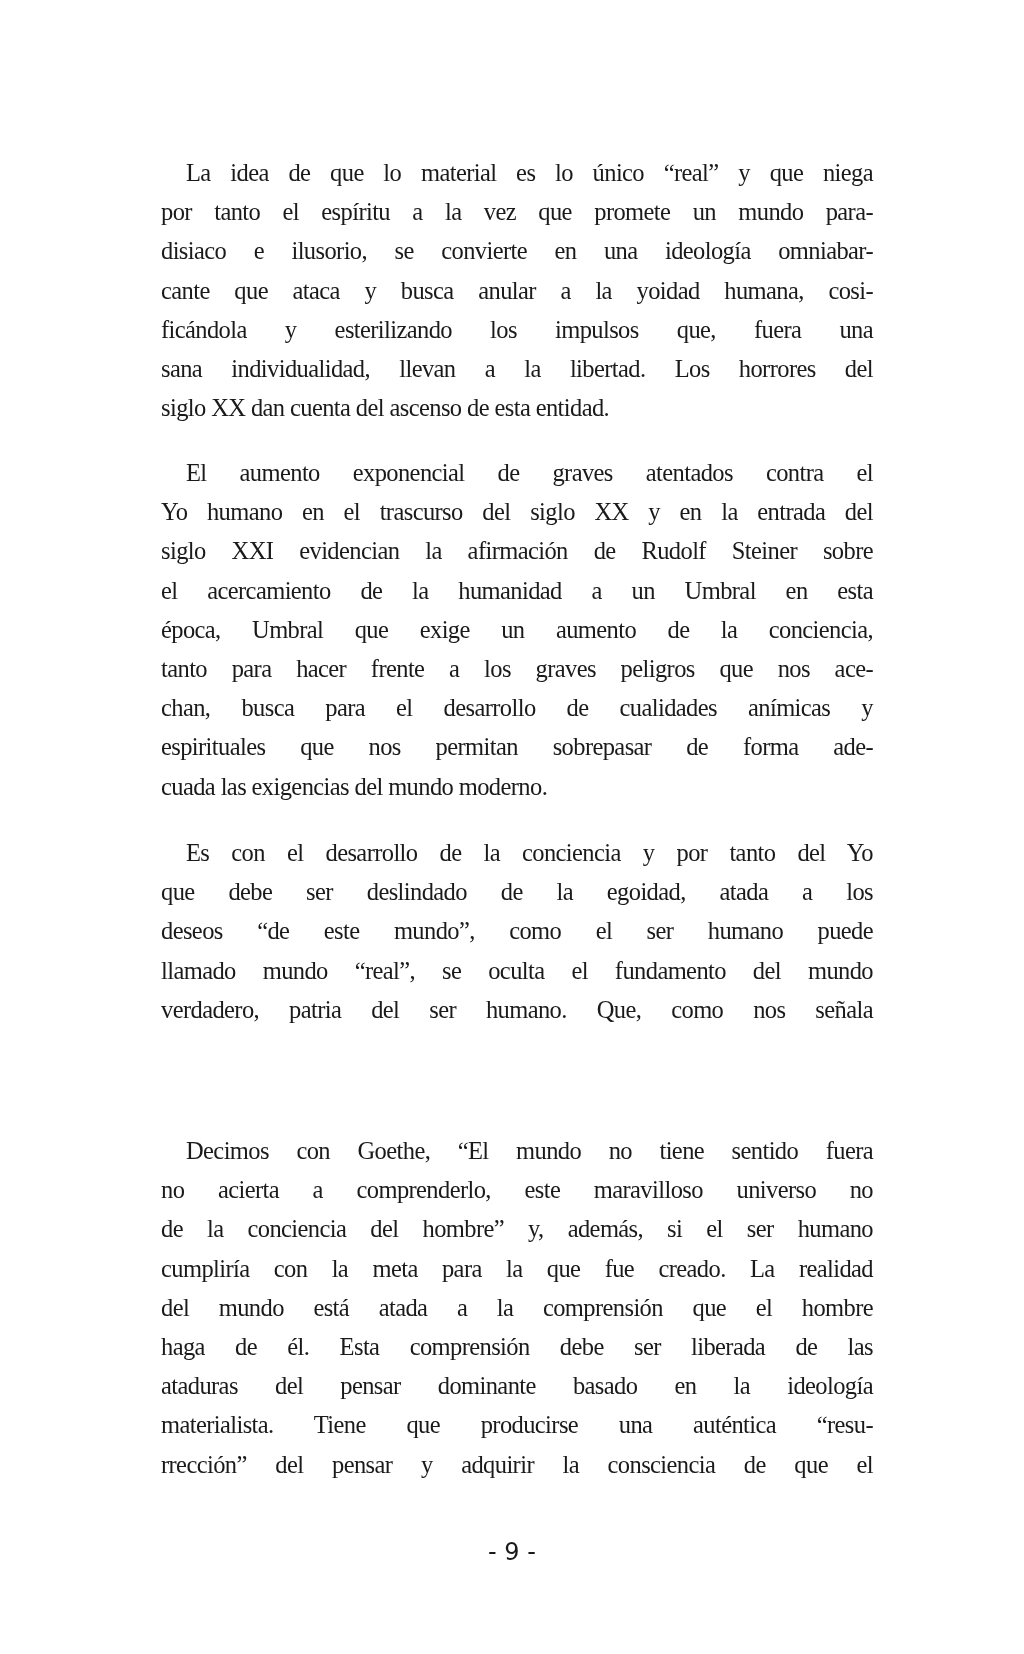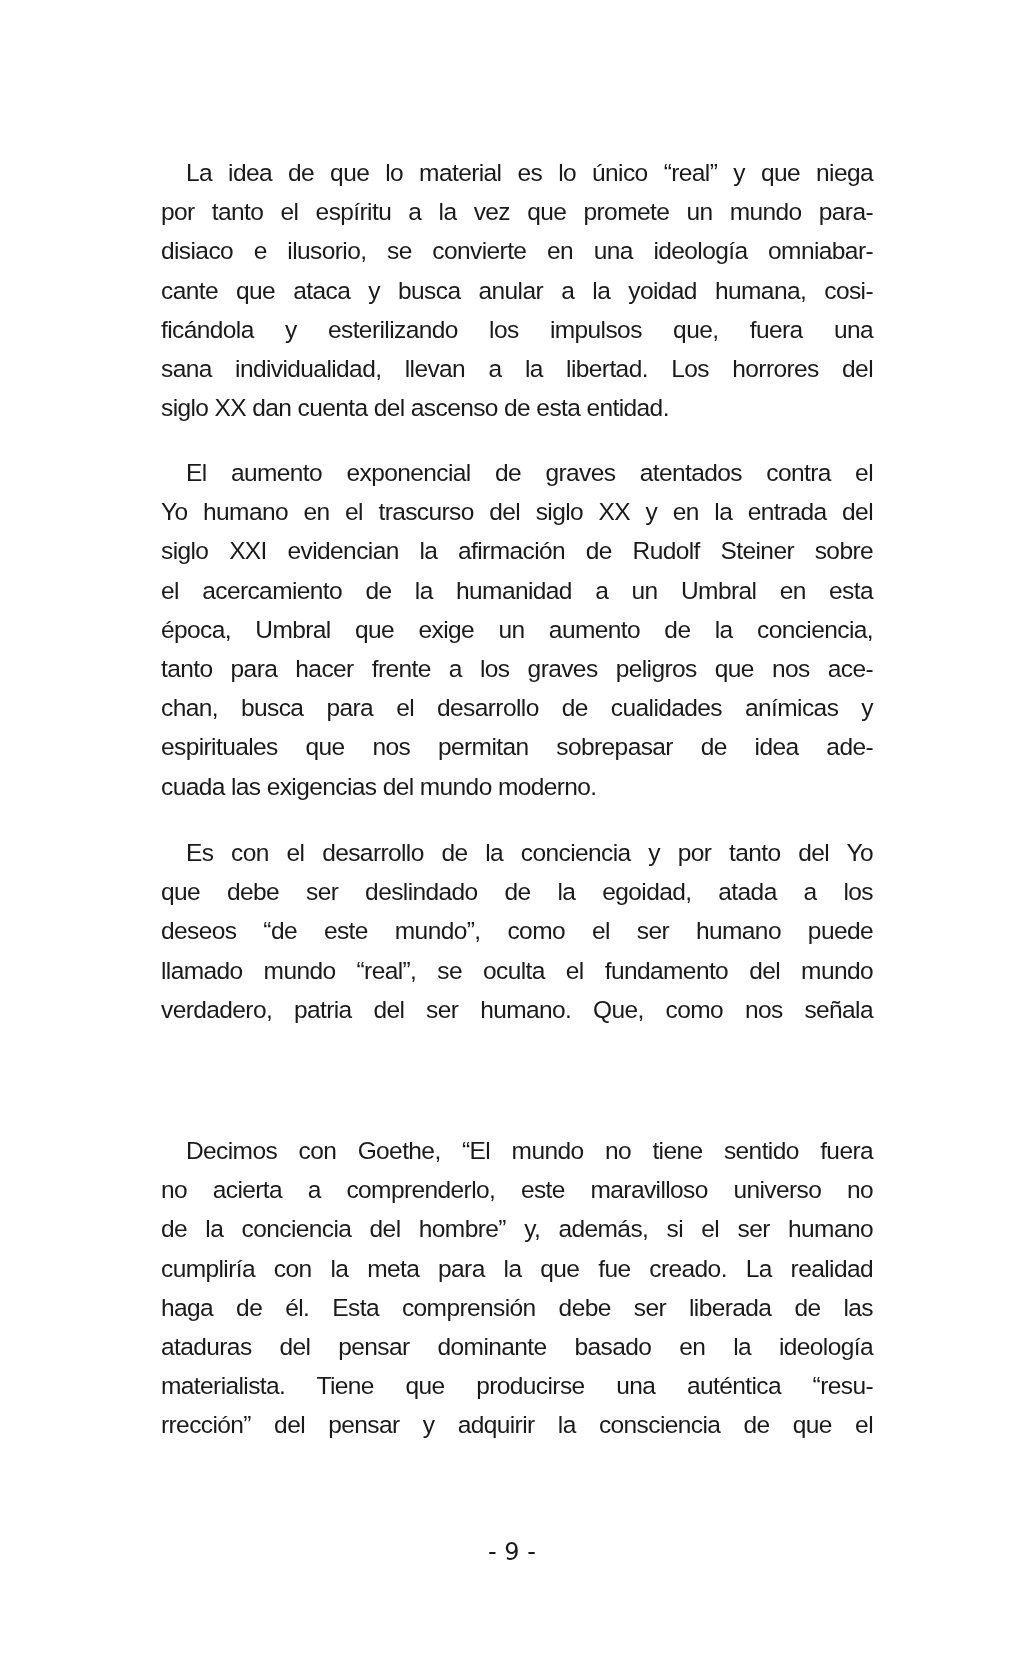--- a/index.html
+++ b/index.html
@@ -1,20 +1,20 @@
 <!DOCTYPE html>
 <html><head>
 <meta charset="utf-8">
 <style>
   html, body { margin: 0; padding: 0; background: #ffffff; }
   body { width: 1024px; height: 1654px; position: relative; overflow: hidden; }
   .page { position: absolute; left: 0; top: 0; width: 1024px; height: 1654px; background: #ffffff; }
   .text-block {
     position: absolute; left: 161px; width: 712px;
-    font-family: Liberation Sans, sans-serif;
+    font-family: Liberation Serif, serif;
     font-size: 24.5px; color: #1a1a1a;
     letter-spacing: -0.6px;
   }
   .line { display: block; height: 39.2px; line-height: 39.2px; white-space: nowrap; }
   .line.justify { text-align: justify; text-align-last: justify; }
   .line.first { padding-left: 25px; }
   .p1 { position: absolute; top: 153px; }
   .p2 { position: absolute; top: 453px; }
   .p3 { position: absolute; top: 833px; }
   .p4 { position: absolute; top: 1131px; }
@@ -39,37 +39,38 @@
   </div>
 
   <div class="text-block p2">
     <span class="line justify first">El aumento exponencial de graves atentados contra el</span>
     <span class="line justify">Yo humano en el trascurso del siglo XX y en la entrada del</span>
     <span class="line justify">siglo XXI evidencian la afirmación de Rudolf Steiner sobre</span>
     <span class="line justify">el acercamiento de la humanidad a un Umbral en esta</span>
     <span class="line justify">época, Umbral que exige un aumento de la conciencia,</span>
     <span class="line justify">tanto para hacer frente a los graves peligros que nos ace-</span>
     <span class="line justify">chan, busca para el desarrollo de cualidades anímicas y</span>
-    <span class="line justify">espirituales que nos permitan sobrepasar de idea ade-</span>
+    <span class="line justify">espirituales que nos permitan sobrepasar de forma ade-</span>
     <span class="line">cuada las exigencias del mundo moderno.</span>
   </div>
 
   <div class="text-block p3">
     <span class="line justify first">Es con el desarrollo de la conciencia y por tanto del Yo</span>
     <span class="line justify">que debe ser deslindado de la egoidad, atada a los</span>
     <span class="line justify">deseos “de este mundo”, como el ser humano puede</span>
     <span class="line justify">llamado mundo “real”, se oculta el fundamento del mundo</span>
     <span class="line justify">verdadero, patria del ser humano. Que, como nos señala</span>
   </div>
 
   <div class="text-block p4">
     <span class="line justify first">Decimos con Goethe, “El mundo no tiene sentido fuera</span>
     <span class="line justify">no acierta a comprenderlo, este maravilloso universo no</span>
     <span class="line justify">de la conciencia del hombre” y, además, si el ser humano</span>
     <span class="line justify">cumpliría con la meta para la que fue creado. La realidad</span>
+    <span class="line justify">del mundo está atada a la comprensión que el hombre</span>
     <span class="line justify">haga de él. Esta comprensión debe ser liberada de las</span>
     <span class="line justify">ataduras del pensar dominante basado en la ideología</span>
     <span class="line justify">materialista. Tiene que producirse una auténtica “resu-</span>
     <span class="line justify">rrección” del pensar y adquirir la consciencia de que el</span>
   </div>
 
   <div class="page-number">- 9 -</div>
 </div>
 
 </body></html>

